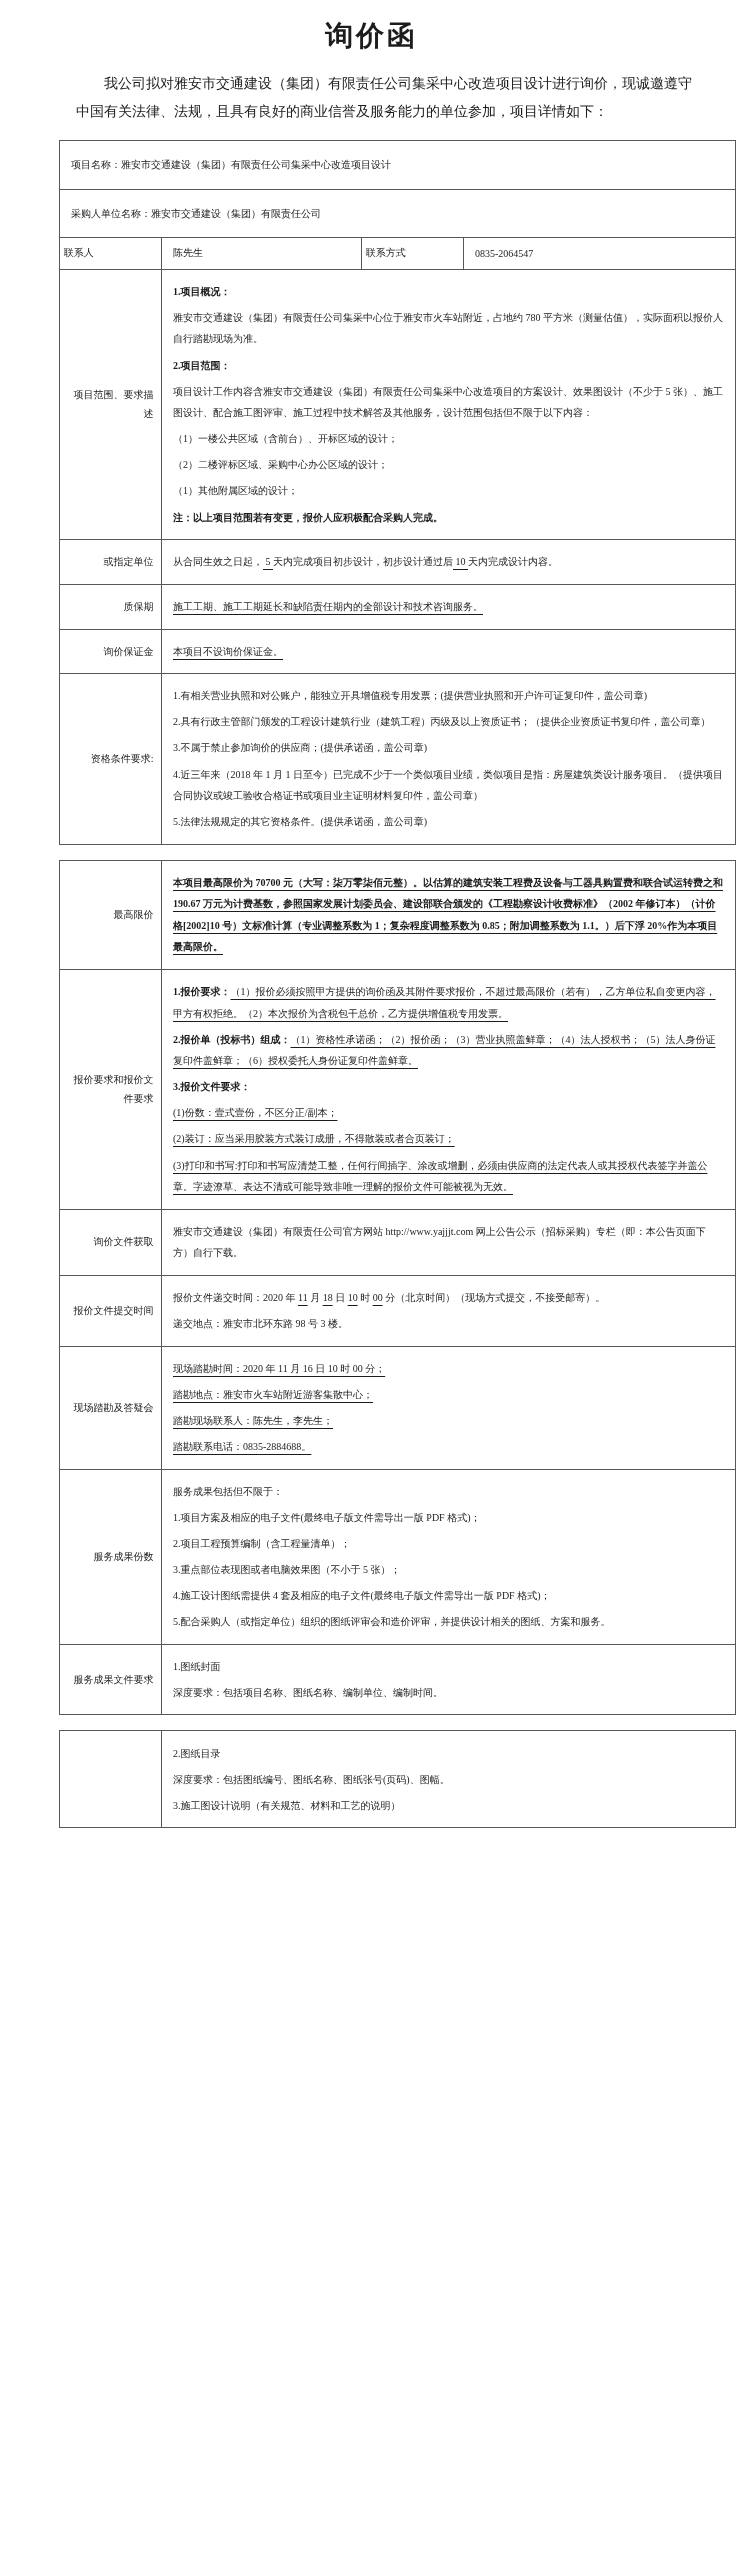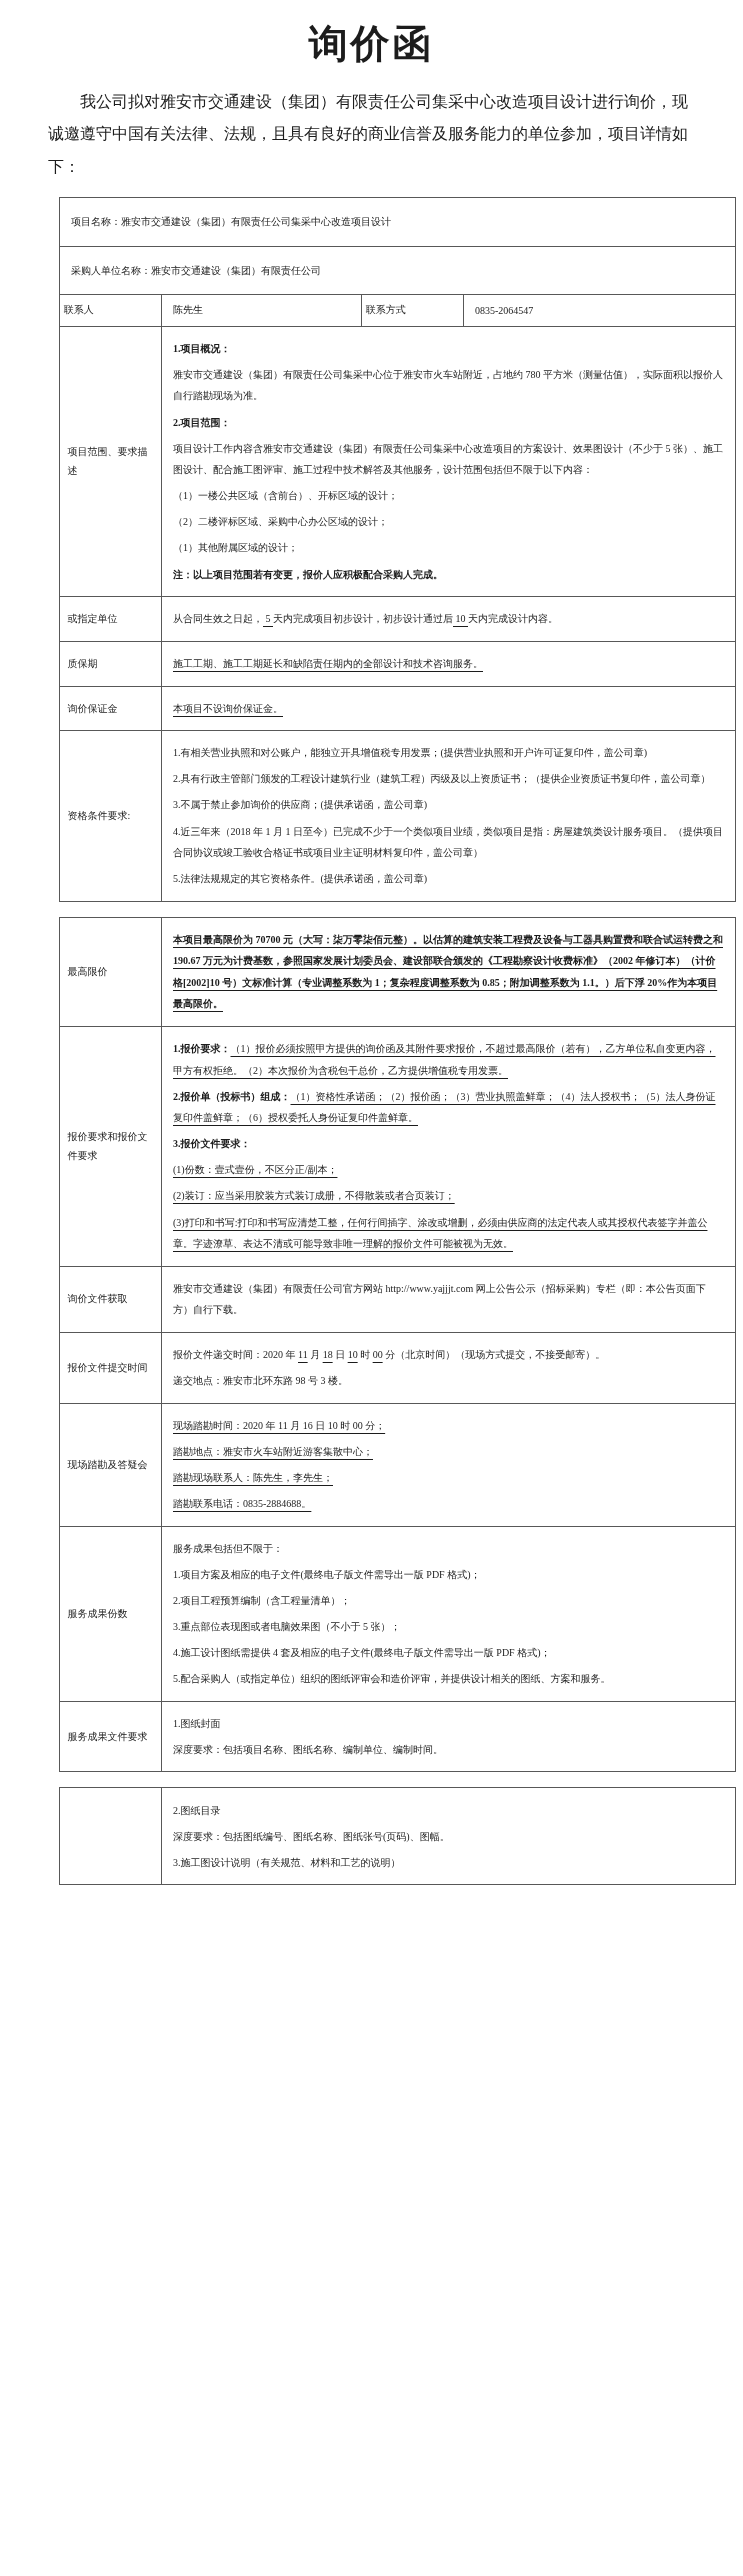--- a/index.html
+++ b/index.html
@@ -1,22 +1,22 @@
 <!DOCTYPE html>
 <html style="font-size:15px"><head>
 <meta charset="utf-8">
 <style>
   html,body{margin:0;padding:0;background:#ffffff;}
   body{font-family:"Liberation Serif","DejaVu Serif",serif;color:#1c1c1c;}
   .page{width:743px;margin:0 auto;padding:7.4px 0 37px;background:#ffffff;}
-  .title{text-align:center;font-size:39px;font-weight:bold;margin:9.3px 0 15px;letter-spacing:2.8px;}
-  .intro{margin:0 41px 13px 48px;text-indent:2em;font-size:16px;line-height:2.05;}
+  .title{text-align:center;font-size:28px;font-weight:bold;margin:9.3px 0 15px;letter-spacing:2.8px;}
+  .intro{margin:0 41px 13px 76px;text-indent:2em;font-size:14px;line-height:2.05;}
   table.doc{border-collapse:collapse;table-layout:fixed;width:676px;margin:0 0 15px 59px;}
   table.doc td{border:0.9px solid #585858;font-size:10px;vertical-align:middle;word-break:break-all;}
-  .label-cell{padding:7.4px 7.4px;line-height:1.95;}
+  .label-cell{padding:7.4px 7.4px;line-height:1.95;text-align:right;}
   .contact-label-cell{text-align:left;padding:8.4px 3.7px;}
   .value-cell{padding:8.4px 11px;}
   .full-cell{padding:8.4px 11px;line-height:1.9;}
   .content-cell{padding:6.5px 11px;}
   .para{margin:4.6px 0;line-height:2.15;}
   .b{font-weight:bold;}
   .u{text-decoration:underline;text-underline-offset:3.7px;}
   .bu{font-weight:bold;text-decoration:underline;text-underline-offset:3.7px;text-align:right;}
 </style>
 </head>

